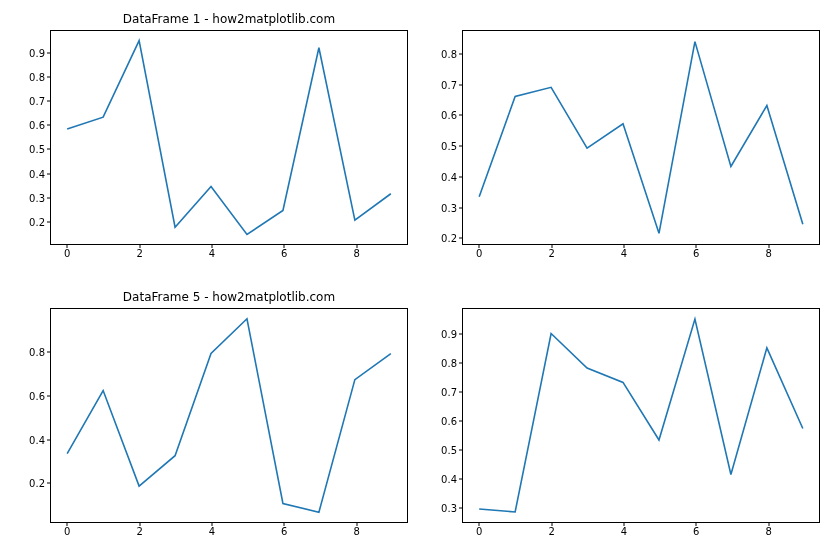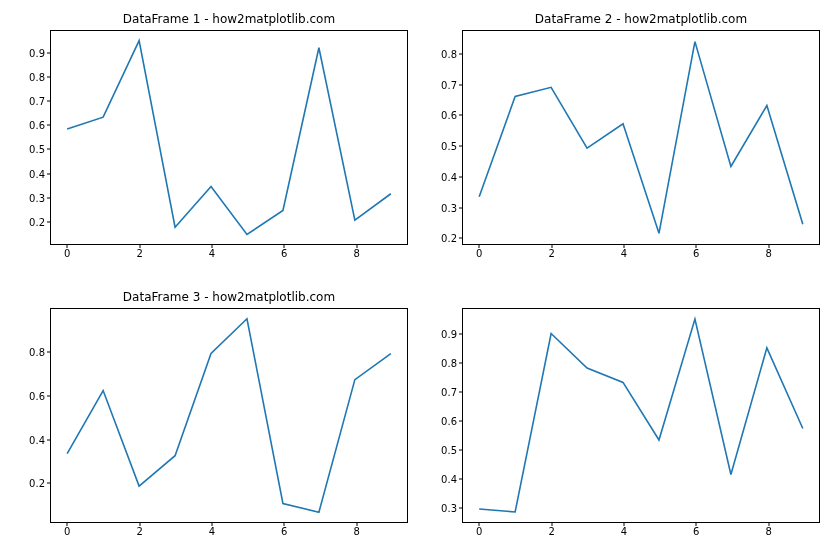--- a/index.html
+++ b/index.html
@@ -82,29 +82,28 @@
 <div class="figure">
   <div class="subplot" id="sp0" style="left: 50px; top: 30px; width: 358px; height: 215px;">
     <div class="title">DataFrame 1 - how2matplotlib.com</div>
     <div class="axes">
       <svg class="linesvg" width="100%" height="100%" preserveAspectRatio="none" viewBox="0 0 358 215">
           <polyline class="plotline" points="16.27,99.04 52.43,86.97 88.60,9.66 124.76,198.09 160.92,157.02 197.08,205.34 233.24,181.18 269.40,16.91 305.57,190.84 341.73,164.27"></polyline>
         </svg>
     <div class="tickmark-y" style="top: 190.843px;"></div><div class="ytick" style="top: 190.843px;">0.2</div><div class="tickmark-y" style="top: 166.685px;"></div><div class="ytick" style="top: 166.685px;">0.3</div><div class="tickmark-y" style="top: 142.528px;"></div><div class="ytick" style="top: 142.528px;">0.4</div><div class="tickmark-y" style="top: 118.371px;"></div><div class="ytick" style="top: 118.371px;">0.5</div><div class="tickmark-y" style="top: 94.2135px;"></div><div class="ytick" style="top: 94.2135px;">0.6</div><div class="tickmark-y" style="top: 70.0562px;"></div><div class="ytick" style="top: 70.0562px;">0.7</div><div class="tickmark-y" style="top: 45.8989px;"></div><div class="ytick" style="top: 45.8989px;">0.8</div><div class="tickmark-y" style="top: 21.7416px;"></div><div class="ytick" style="top: 21.7416px;">0.9</div><div class="tickmark-x" style="left: 16.2727px;"></div><div class="xtick" style="left: 16.2727px;">0</div><div class="tickmark-x" style="left: 88.596px;"></div><div class="xtick" style="left: 88.596px;">2</div><div class="tickmark-x" style="left: 160.919px;"></div><div class="xtick" style="left: 160.919px;">4</div><div class="tickmark-x" style="left: 233.242px;"></div><div class="xtick" style="left: 233.242px;">6</div><div class="tickmark-x" style="left: 305.566px;"></div><div class="xtick" style="left: 305.566px;">8</div></div>
   </div>
   <div class="subplot" id="sp1" style="left: 462px; top: 30px; width: 358px; height: 215px;">
-    <div class="title">DataFrame 2 - how2matplotlib.com</div>
     <div class="axes">
       <svg class="linesvg" width="100%" height="100%" preserveAspectRatio="none" viewBox="0 0 358 215">
           <polyline class="plotline" points="16.27,167.39 52.43,66.04 88.60,56.82 124.76,118.25 160.92,93.68 197.08,204.25 233.24,10.75 269.40,136.68 305.57,75.25 341.73,195.04"></polyline>
         </svg>
     <div class="tickmark-y" style="top: 207.321px;"></div><div class="ytick" style="top: 207.321px;">0.2</div><div class="tickmark-y" style="top: 176.607px;"></div><div class="ytick" style="top: 176.607px;">0.3</div><div class="tickmark-y" style="top: 145.893px;"></div><div class="ytick" style="top: 145.893px;">0.4</div><div class="tickmark-y" style="top: 115.179px;"></div><div class="ytick" style="top: 115.179px;">0.5</div><div class="tickmark-y" style="top: 84.4643px;"></div><div class="ytick" style="top: 84.4643px;">0.6</div><div class="tickmark-y" style="top: 53.75px;"></div><div class="ytick" style="top: 53.75px;">0.7</div><div class="tickmark-y" style="top: 23.0357px;"></div><div class="ytick" style="top: 23.0357px;">0.8</div><div class="tickmark-x" style="left: 16.2727px;"></div><div class="xtick" style="left: 16.2727px;">0</div><div class="tickmark-x" style="left: 88.596px;"></div><div class="xtick" style="left: 88.596px;">2</div><div class="tickmark-x" style="left: 160.919px;"></div><div class="xtick" style="left: 160.919px;">4</div><div class="tickmark-x" style="left: 233.242px;"></div><div class="xtick" style="left: 233.242px;">6</div><div class="tickmark-x" style="left: 305.566px;"></div><div class="xtick" style="left: 305.566px;">8</div></div>
   </div>
   <div class="subplot" id="sp2" style="left: 50px; top: 308px; width: 358px; height: 215px;">
-    <div class="title">DataFrame 3 - how2matplotlib.com</div>
+    <div class="title">DataFrame 5 - how2matplotlib.com</div>
     <div class="axes">
       <svg class="linesvg" width="100%" height="100%" preserveAspectRatio="none" viewBox="0 0 358 215">
           <polyline class="plotline" points="16.27,145.89 52.43,82.27 88.60,178.80 124.76,148.09 160.92,44.97 197.08,9.87 233.24,196.35 269.40,205.13 305.57,71.30 341.73,44.97"></polyline>
         </svg>
     <div class="tickmark-y" style="top: 174.413px;"></div><div class="ytick" style="top: 174.413px;">0.2</div><div class="tickmark-y" style="top: 130.536px;"></div><div class="ytick" style="top: 130.536px;">0.4</div><div class="tickmark-y" style="top: 86.6582px;"></div><div class="ytick" style="top: 86.6582px;">0.6</div><div class="tickmark-y" style="top: 42.7806px;"></div><div class="ytick" style="top: 42.7806px;">0.8</div><div class="tickmark-x" style="left: 16.2727px;"></div><div class="xtick" style="left: 16.2727px;">0</div><div class="tickmark-x" style="left: 88.596px;"></div><div class="xtick" style="left: 88.596px;">2</div><div class="tickmark-x" style="left: 160.919px;"></div><div class="xtick" style="left: 160.919px;">4</div><div class="tickmark-x" style="left: 233.242px;"></div><div class="xtick" style="left: 233.242px;">6</div><div class="tickmark-x" style="left: 305.566px;"></div><div class="xtick" style="left: 305.566px;">8</div></div>
   </div>
   <div class="subplot" id="sp3" style="left: 462px; top: 308px; width: 358px; height: 215px;">
     <div class="axes">
       <svg class="linesvg" width="100%" height="100%" preserveAspectRatio="none" viewBox="0 0 358 215">
           <polyline class="plotline" points="16.27,201.93 52.43,204.83 88.60,24.70 124.76,59.56 160.92,74.09 197.08,132.20 233.24,10.17 269.40,167.06 305.57,39.22 341.73,120.57"></polyline>

